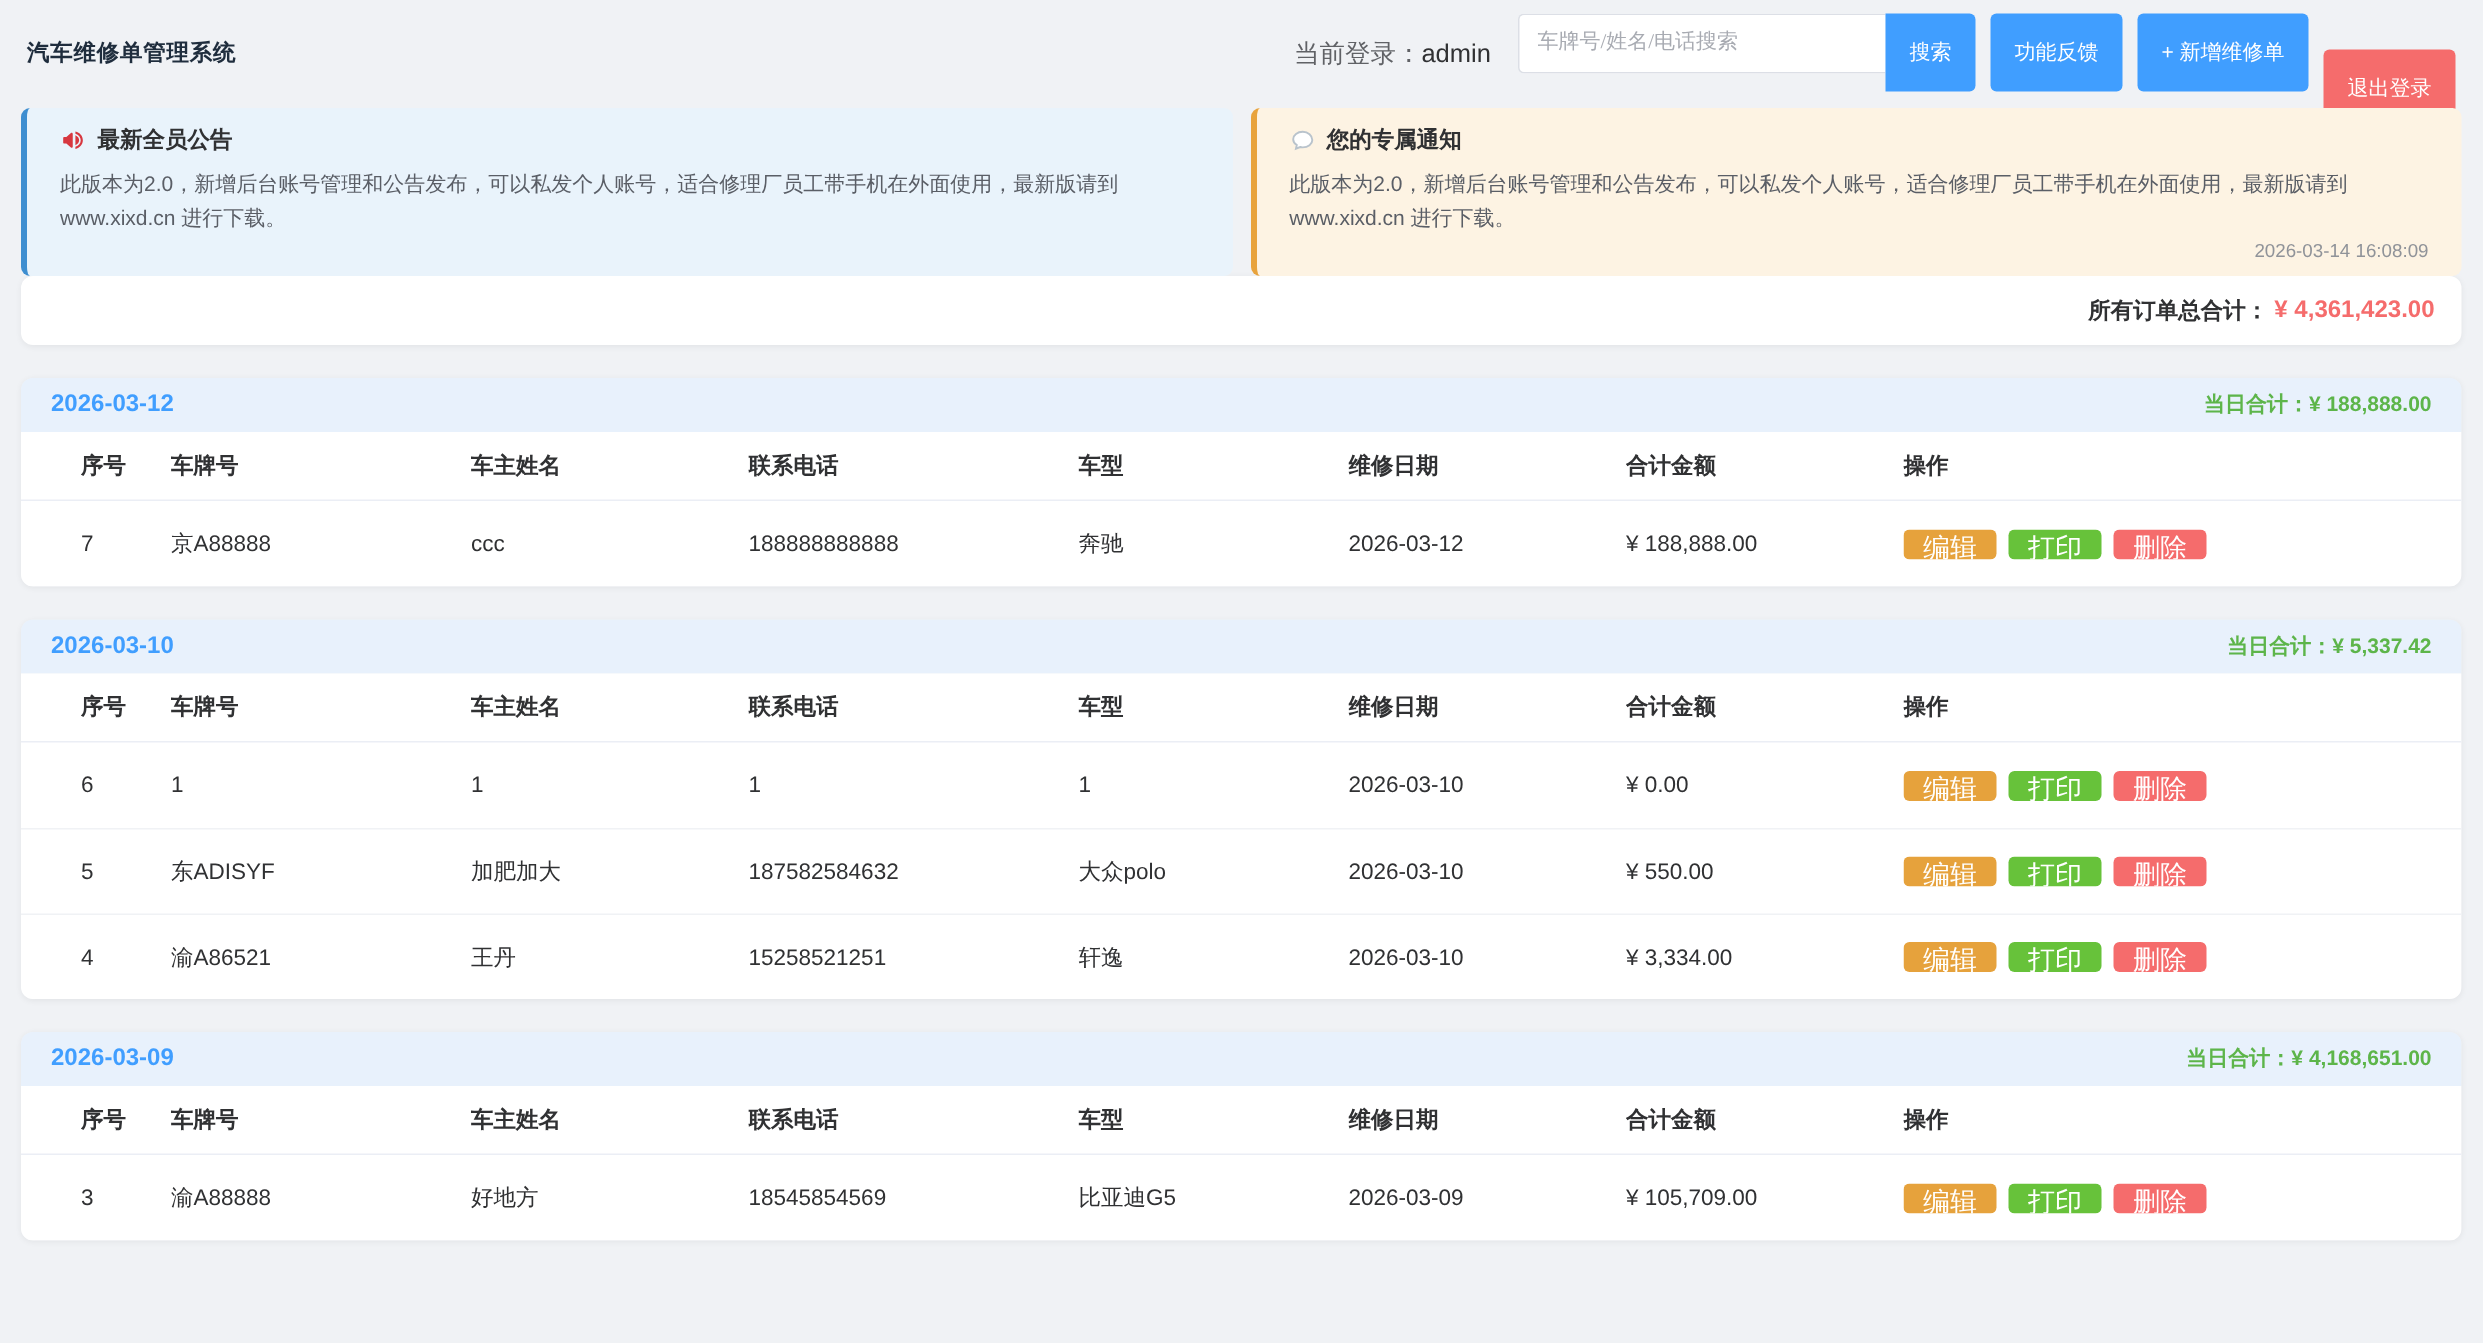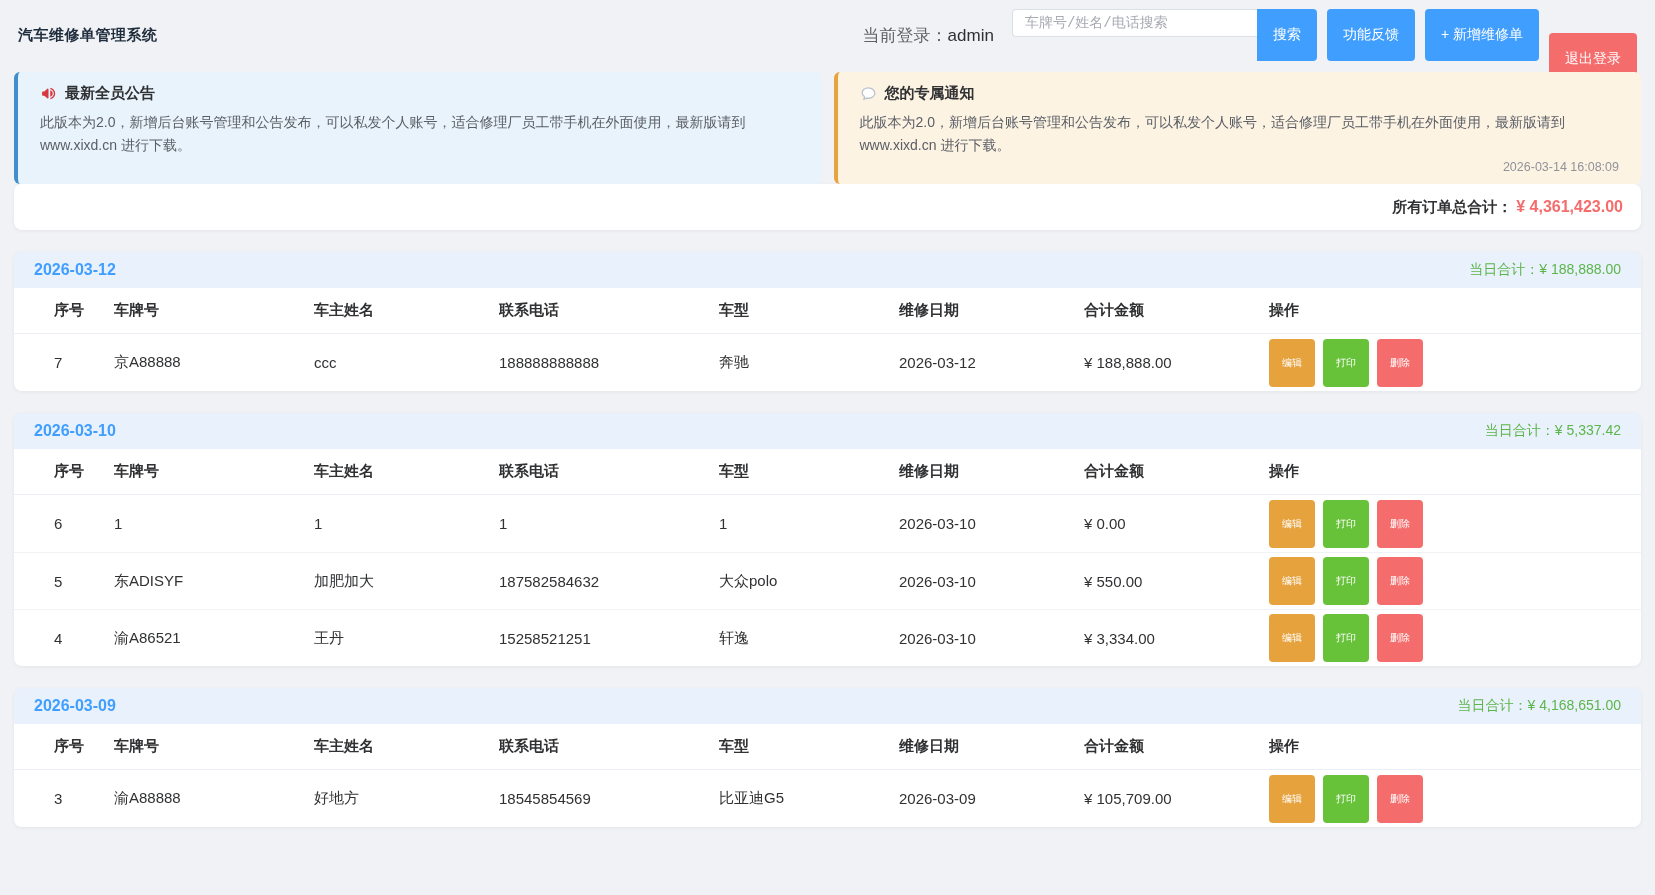--- a/index.html
+++ b/index.html
@@ -7,23 +7,23 @@
     font-family:"Liberation Sans","DejaVu Sans",sans-serif; color:#303133; }
   .page { padding:0 14px; }
 
   
   .topbar { height:70px; display:flex; align-items:center; justify-content:space-between; padding:0 4px; }
   .app-title { font-size:15px; font-weight:bold; color:#1f2d3d; letter-spacing:.5px; }
   .top-right { display:flex; align-items:center; gap:10px; }
   .login-info { font-size:17px; color:#606266; margin-right:8px; white-space:nowrap; }
   .login-info .user { color:#303133; }
   .search-group { display:flex; }
-  .search-input { width:245px; height:28px; border:1px solid #dcdfe6; border-right:none;
+  .search-input { width:245px; height:40px; border:1px solid #dcdfe6; border-right:none;
     border-radius:4px 0 0 4px; background:#fff; padding:0 12px; font-size:14px; color:#be185d; outline:none;
-    font-family:Liberation Mono, monospace; }
+    font-family:Liberation Serif, serif; }
   .search-input::placeholder { color:#a8abb2; }
   .btn-top { height:52px; border:none; border-radius:4px; color:#fff; font-size:14px;
     padding:0 16px; cursor:pointer; white-space:nowrap; font-family:"Liberation Sans","DejaVu Sans",sans-serif; }
   .btn-blue { background:#409eff; }
   .btn-red  { background:#f56c6c;margin-top:48px; }
   .btn-search { border-radius:0 4px 4px 0; }
 
   
   .notices { display:flex; gap:12px; margin-top:2px; }
   .notice { flex:1; border-radius:6px; padding:12px 22px 10px 22px; min-height:100px; }
@@ -38,31 +38,31 @@
     display:flex; align-items:center; justify-content:flex-end; padding:0 18px;
     box-shadow:0 1px 4px rgba(0,0,0,.06); }
   .summary-label { font-size:15px; font-weight:bold; color:#303133; }
   .summary-amount { font-size:16px; font-weight:bold; color:#f56c6c; margin-left:4px; }
 
   
   .group { margin-top:22px; border-radius:8px; overflow:hidden; box-shadow:0 1px 4px rgba(0,0,0,.06); }
   .group-header { background:#e8f1fc; display:flex; align-items:center; justify-content:space-between;
     padding:9px 20px; }
   .group-date { color:#409eff; font-size:16px; font-weight:bold; }
-  .group-total { font-size:14px; font-weight:normal; color:#5db54a; }
+  .group-total { font-size:14px; font-weight:bold; color:#5db54a; }
   .table-card { background:#fff; }
   .grid { display:grid; grid-template-columns:60px 200px 185px 220px 180px 185px 185px minmax(0,1fr);
     align-items:center; padding-left:40px; padding-right:36px; }
   .thead { height:46px; border-bottom:1px solid #ebeef5; }
   .cell { font-size:15px; color:#303133; overflow:hidden; white-space:nowrap; }
   .th { font-weight:600; }
   .trow { height:57px; border-top:1px solid #f0f2f5; }
   .trow:first-child { border-top:none; }
   .ops { display:flex; gap:8px; }
-  .btn-op { border:none; border-radius:4px; color:#fff; font-size:10px; height:48px; padding:0 13px;
+  .btn-op { border:none; border-radius:4px; color:#fff; font-size:18px; height:20px; padding:0 13px;
     cursor:pointer; font-family:"Liberation Sans","DejaVu Sans",sans-serif; }
   .btn-edit   { background:#e6a23c; }
   .btn-print  { background:#67c23a; }
   .btn-delete { background:#f56c6c; }
   .icon16 { width:17px; height:17px; flex:0 0 auto; }
 </style>
 </head>
 <body>
 
 <div class="page">

